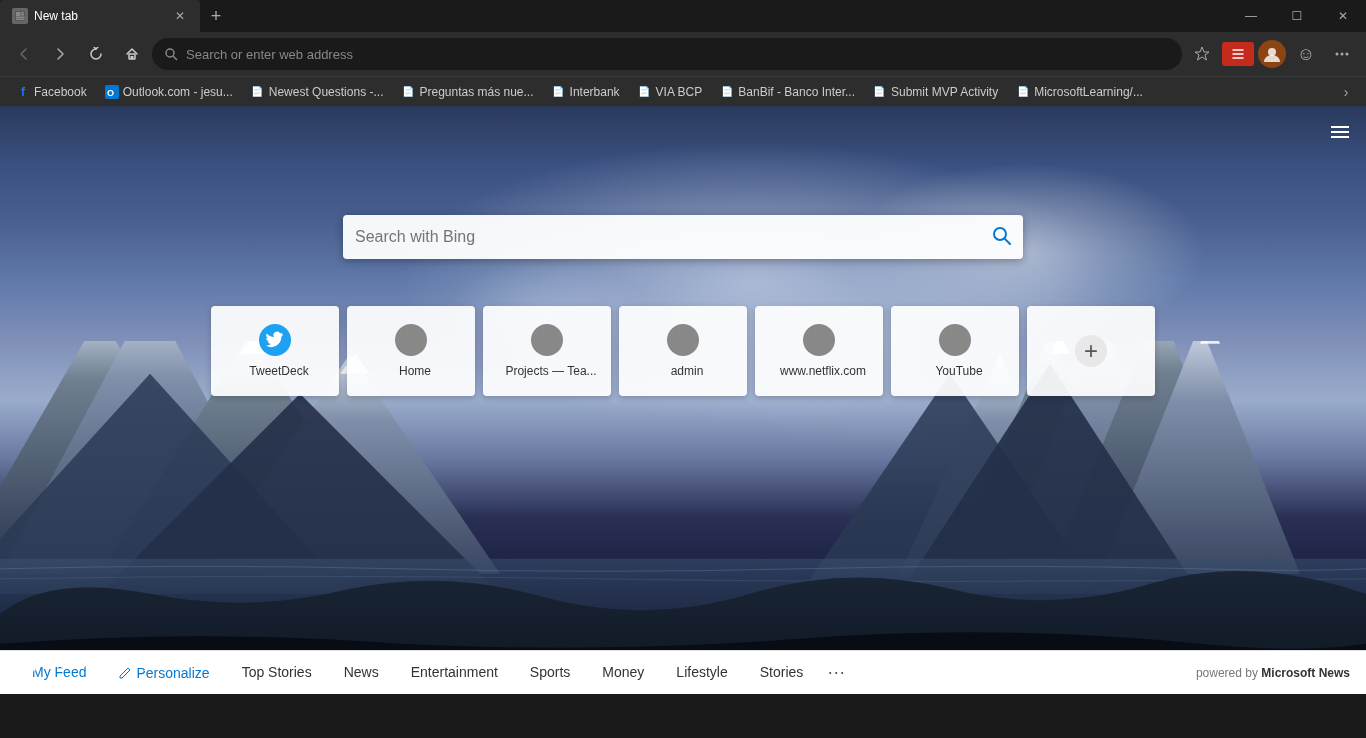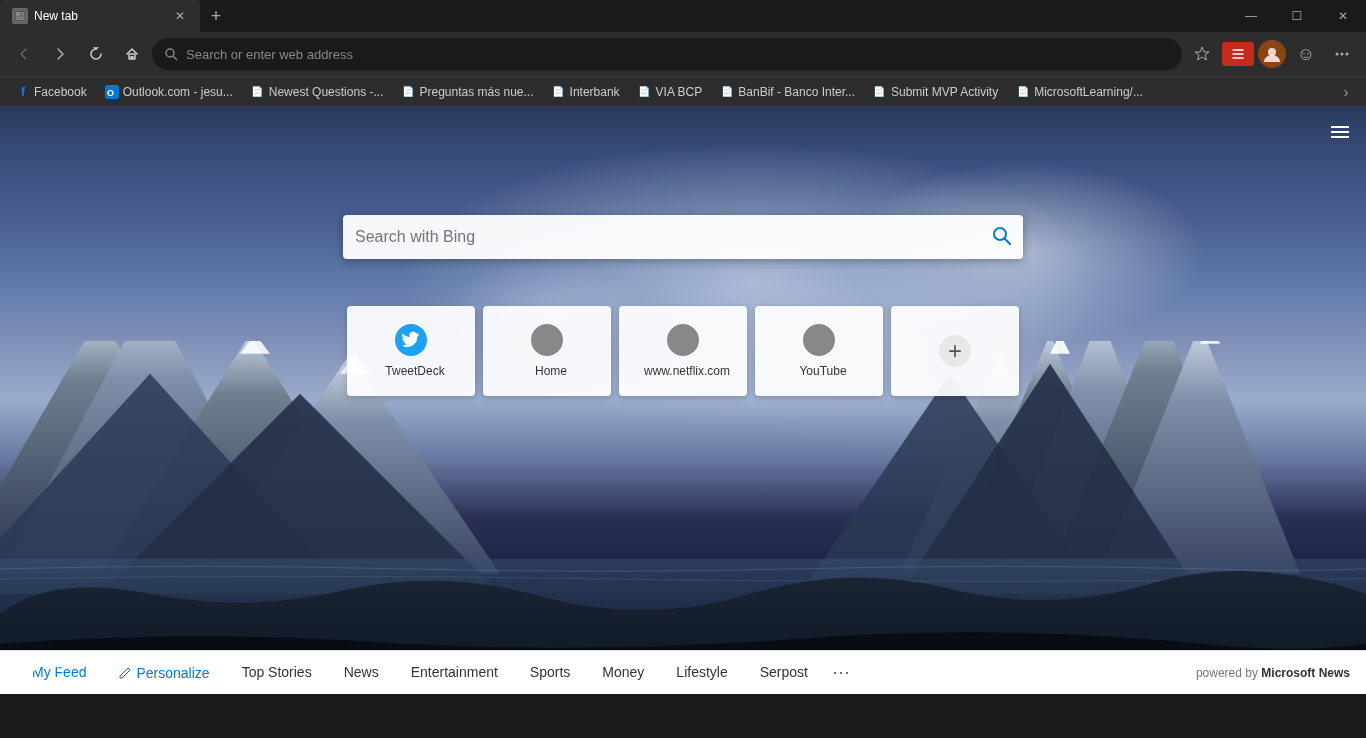--- a/index.html
+++ b/index.html
@@ -561,42 +561,62 @@
         <svg width="18" height="18" viewBox="0 0 18 18">
             <circle cx="9" cy="9" r="8" stroke="#888" stroke-width="1.5" fill="none"></circle>
             <ellipse cx="9" cy="9" rx="4" ry="8" stroke="#888" stroke-width="1" fill="none"></ellipse>
             <line x1="1" y1="9" x2="17" y2="9" stroke="#888" stroke-width="1"></line>
             <line x1="9" y1="1" x2="9" y2="17" stroke="#888" stroke-width="1"></line>
           </svg>
       </div>
       <span class="ql-label">Home</span>
     </div>
 
-
-
     <div class="quick-link">
       <div class="ql-icon">
         <svg width="18" height="18" viewBox="0 0 18 18">
             <circle cx="9" cy="9" r="8" stroke="#888" stroke-width="1.5" fill="none"></circle>
             <ellipse cx="9" cy="9" rx="4" ry="8" stroke="#888" stroke-width="1" fill="none"></ellipse>
             <line x1="1" y1="9" x2="17" y2="9" stroke="#888" stroke-width="1"></line>
           </svg>
       </div>
-      <span class="ql-label">www.netflix.com</span>
-    </div>
-
+      <span class="ql-label">Projects — Tea...</span>
+    </div>
 
     <div class="quick-link">
       <div class="ql-icon">
         <svg width="18" height="18" viewBox="0 0 18 18">
             <circle cx="9" cy="9" r="8" stroke="#888" stroke-width="1.5" fill="none"></circle>
             <ellipse cx="9" cy="9" rx="4" ry="8" stroke="#888" stroke-width="1" fill="none"></ellipse>
             <line x1="1" y1="9" x2="17" y2="9" stroke="#888" stroke-width="1"></line>
           </svg>
       </div>
+      <span class="ql-label">admin</span>
+    </div>
+
+    <div class="quick-link">
+      <div class="ql-icon">
+        <svg width="18" height="18" viewBox="0 0 18 18">
+            <circle cx="9" cy="9" r="8" stroke="#888" stroke-width="1.5" fill="none"></circle>
+            <ellipse cx="9" cy="9" rx="4" ry="8" stroke="#888" stroke-width="1" fill="none"></ellipse>
+            <line x1="1" y1="9" x2="17" y2="9" stroke="#888" stroke-width="1"></line>
+          </svg>
+      </div>
+      <span class="ql-label">www.netflix.com</span>
+    </div>
+
+
+    <div class="quick-link">
+      <div class="ql-icon">
+        <svg width="18" height="18" viewBox="0 0 18 18">
+            <circle cx="9" cy="9" r="8" stroke="#888" stroke-width="1.5" fill="none"></circle>
+            <ellipse cx="9" cy="9" rx="4" ry="8" stroke="#888" stroke-width="1" fill="none"></ellipse>
+            <line x1="1" y1="9" x2="17" y2="9" stroke="#888" stroke-width="1"></line>
+          </svg>
+      </div>
       <span class="ql-label">YouTube</span>
     </div>
 
     <div class="quick-link">
       <div class="ql-icon ql-add" style="background: #e8e8e8; color:#555; font-size:24px; font-weight:300;">+</div>
     </div>
   </div>
 
   <div id="bing-brand">
     <div class="bing-logo">
@@ -630,21 +650,21 @@
     <div class="news-tab">
       <span>Sports</span>
     </div>
     <div class="news-tab">
       <span>Money</span>
     </div>
     <div class="news-tab">
       <span>Lifestyle</span>
     </div>
     <div class="news-tab">
-      <span>Serpost</span>
+      <span>Stories</span>
     </div>
     <div class="news-more">···</div>
     <div class="news-powered">
       <span>powered by</span>
       <strong>Microsoft News</strong>
     </div>
   </div>
 </div>
 
 </body></html>

